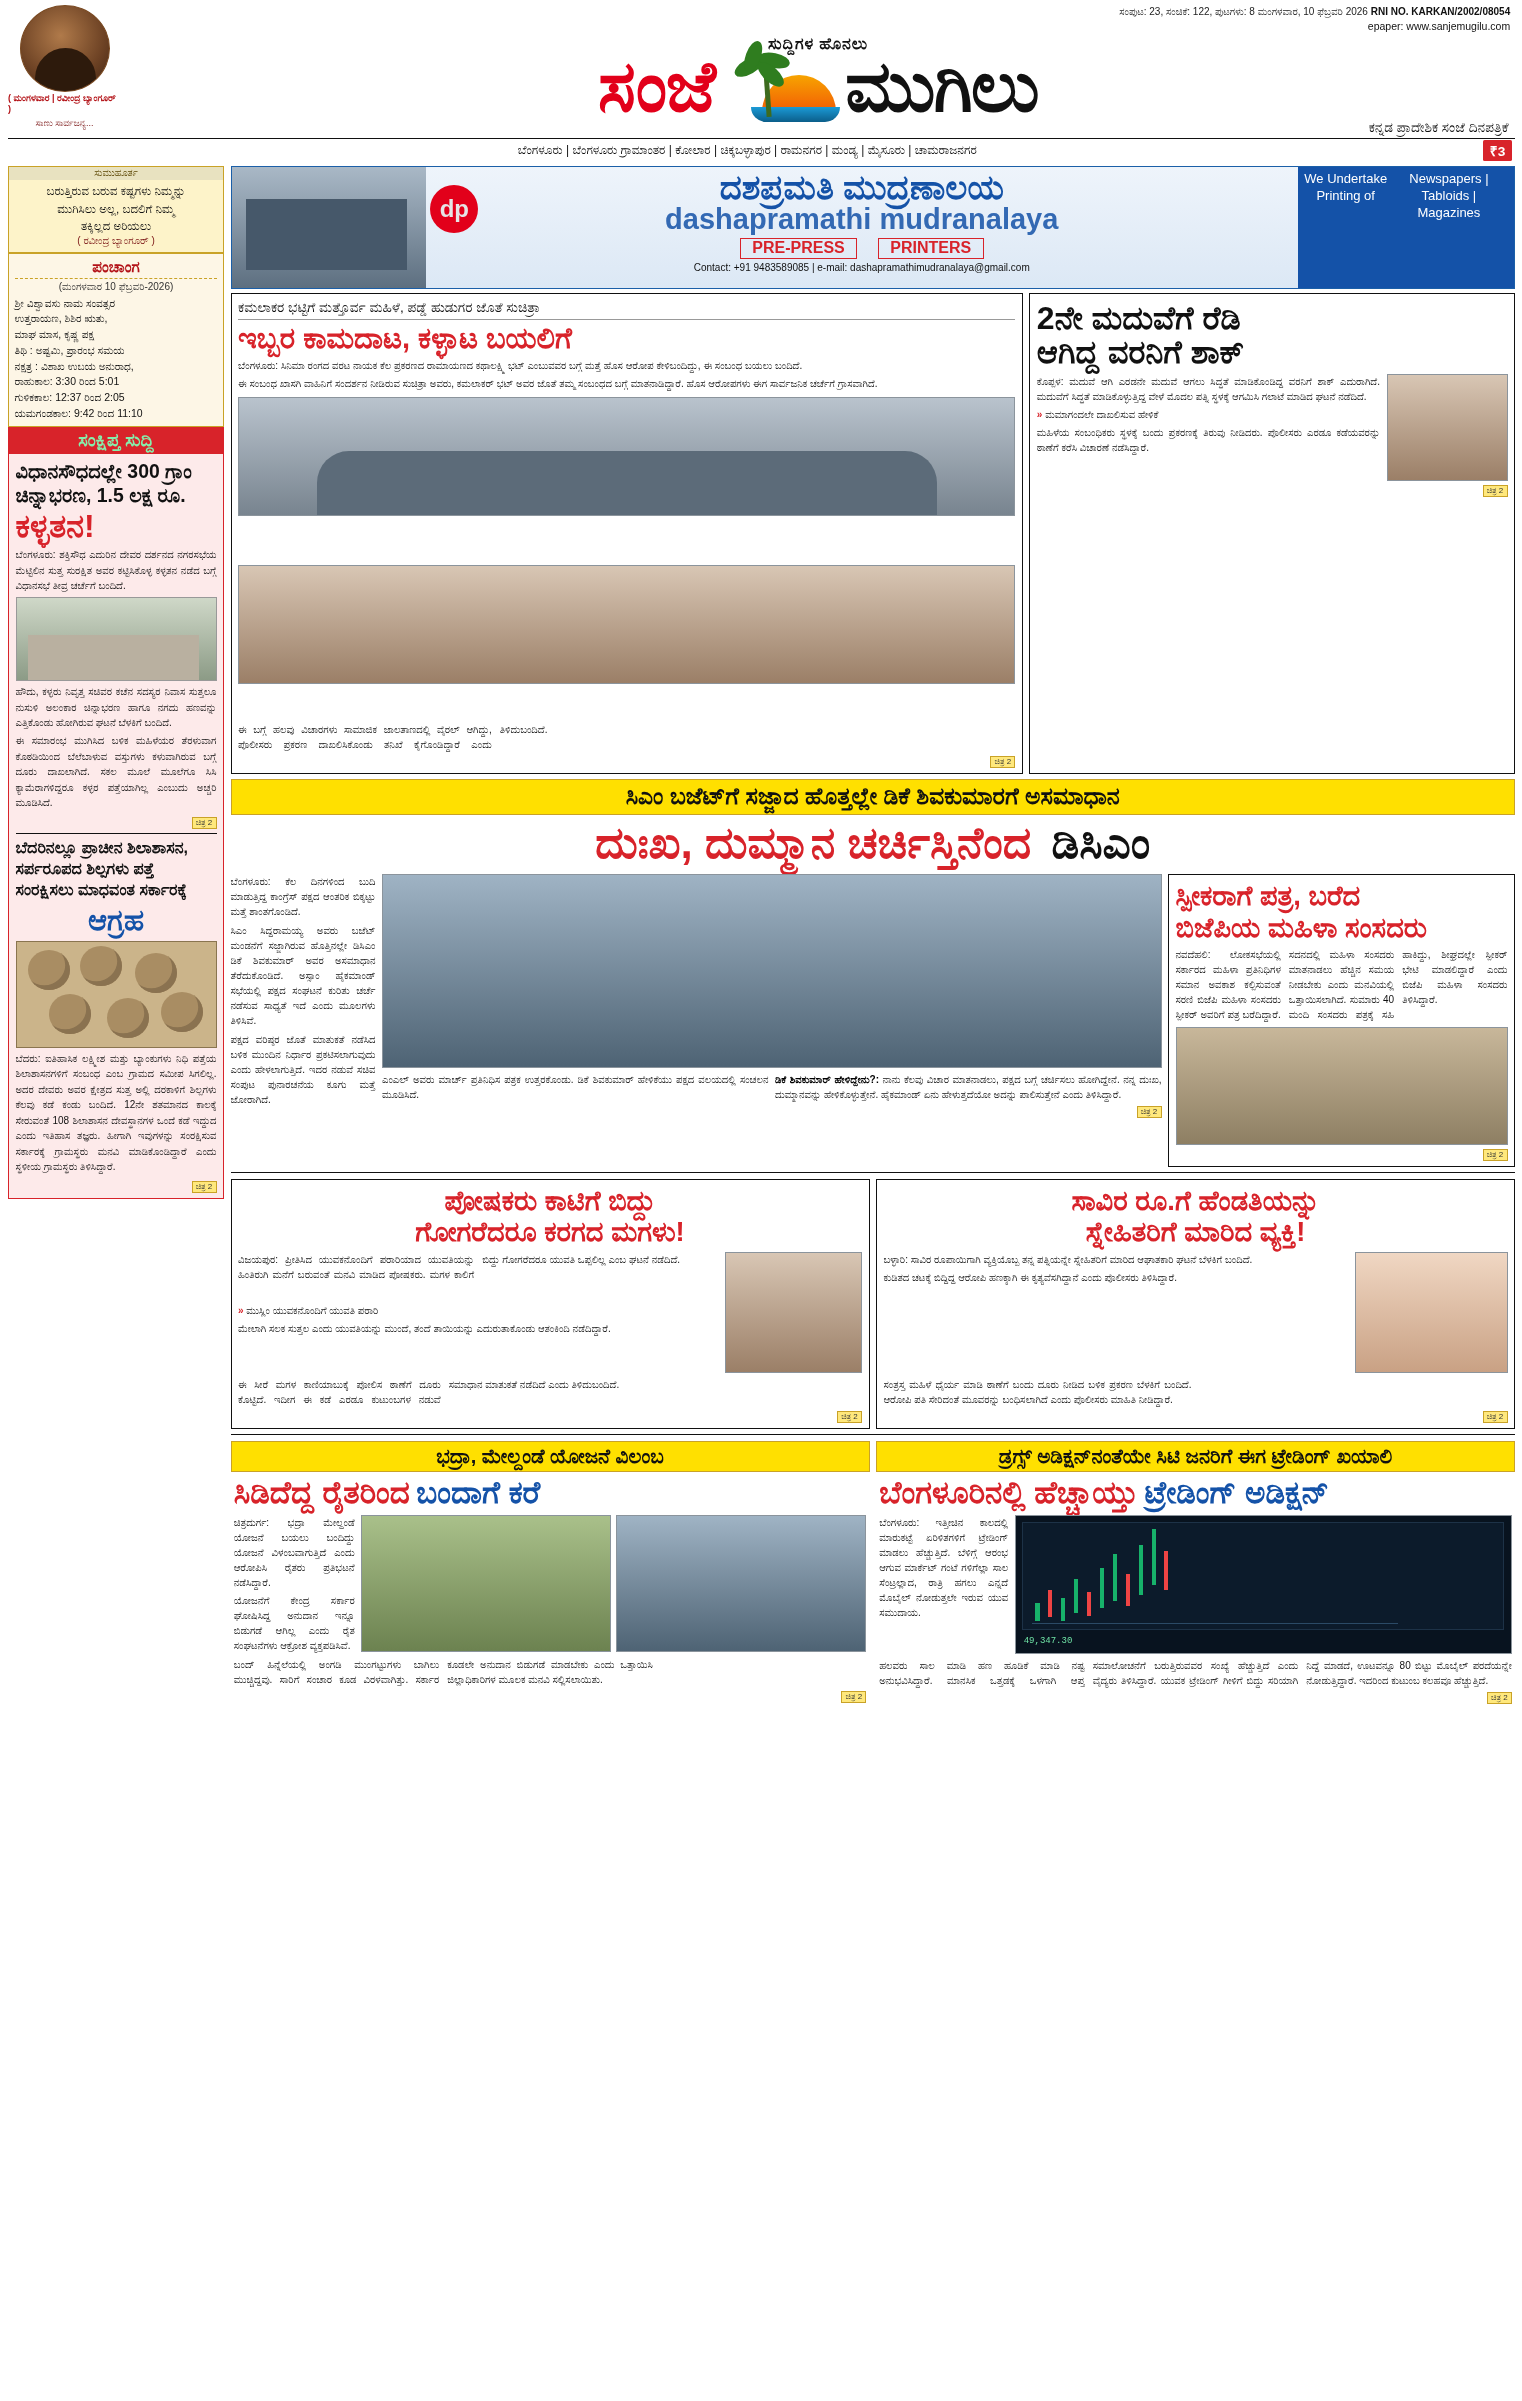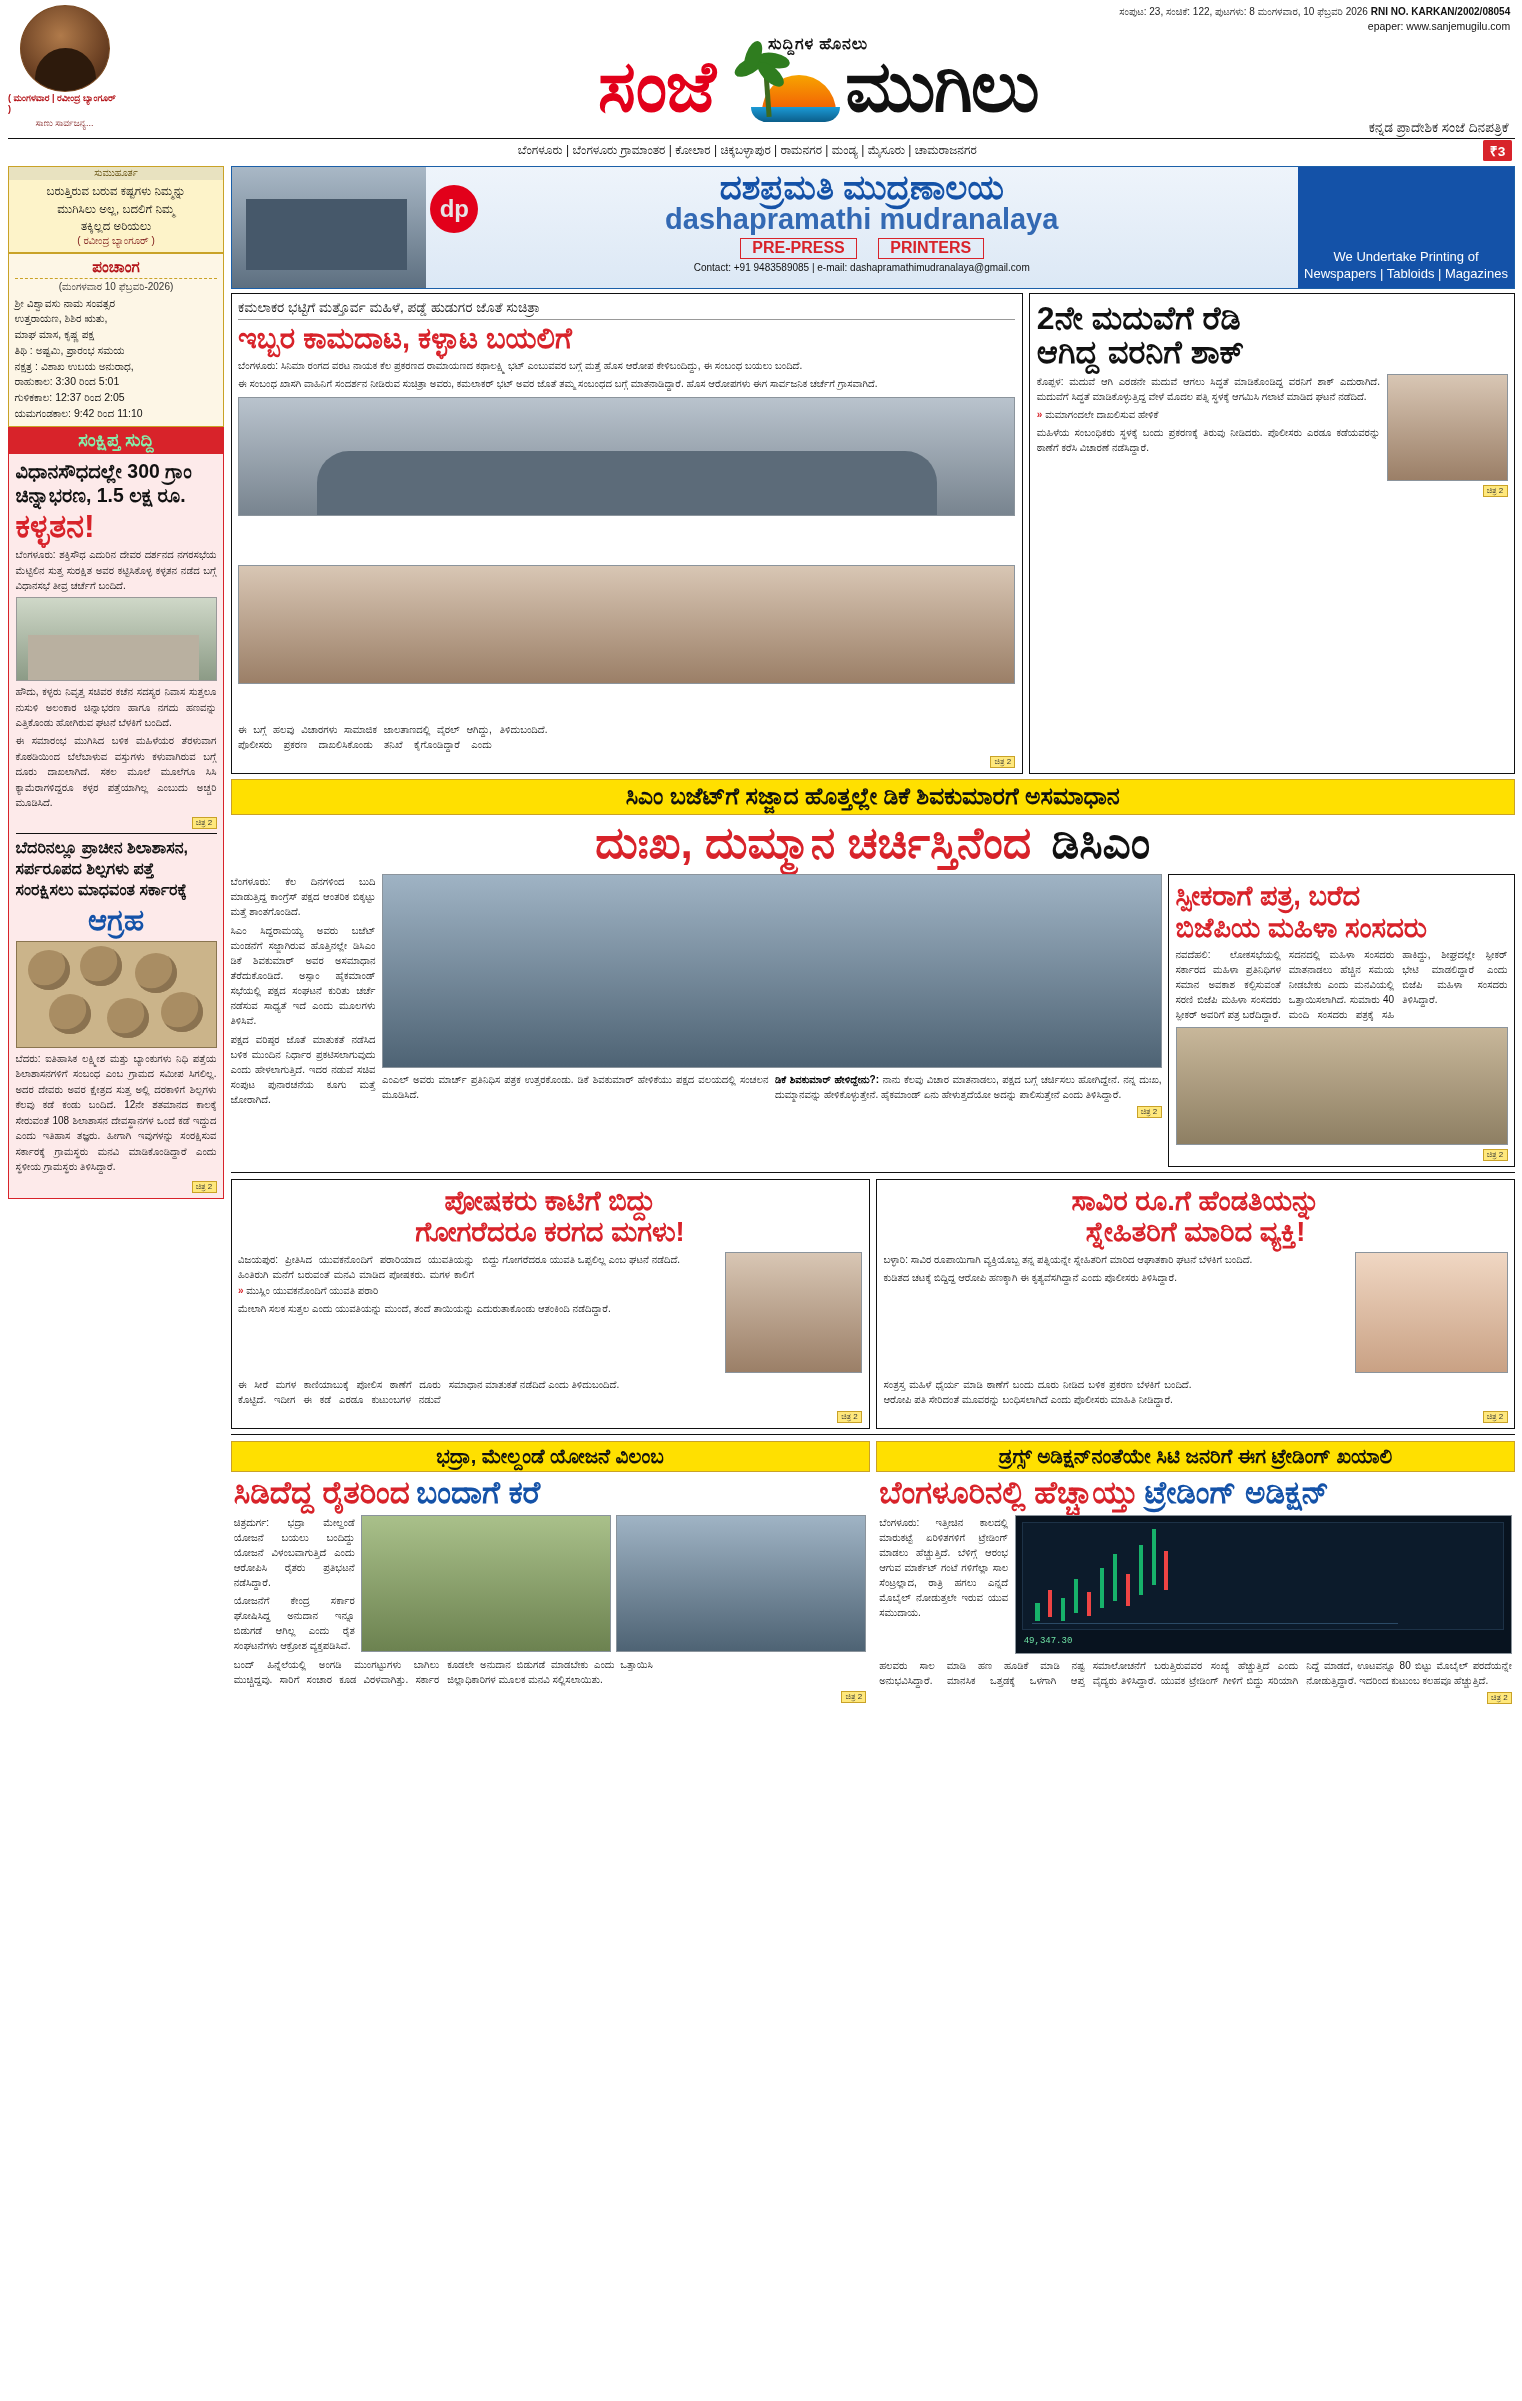--- a/index.html
+++ b/index.html
@@ -82,21 +82,21 @@
   .adbar .shot { width:194px; background:linear-gradient(#a9b8c6,#5d6f80); position:relative; overflow:hidden; }
   .adbar .shot:after{content:""; position:absolute; left:14.5px; top:32px; width:161px; height:71px; background:#46586a; }
   .adbar .main { flex:1 1 auto; padding:3.2px 6.5px; position:relative; }
   .adbar .dp { width:48px; height:48px; border-radius:50%; background:#e2001a; color:#e5e5e5; font-weight:bold; font-size:24px;
                display:flex; align-items:center; justify-content:center; position:absolute; left:4.8px; top:18px;}
   .adbar .t1 { font-size:34px; font-weight:bold; color:#1452a8; text-align:center; line-height:1.05; }
   .adbar .t2 { font-size:29px; color:#1452a8; text-align:center; font-weight:bold; line-height:1; opacity:.85;}
   .adbar .row3 { display:flex; justify-content:center; gap:21px; margin-top:3.2px; }
   .adbar .pill { border:1.6px solid #d8232a; color:#d8232a; font-weight:bold; font-size:16px; padding:0.8px 11.3px; }
   .adbar .contact { text-align:center; font-size:10px; margin-top:3.2px; color:#111; }
-  .adbar .side { width:216px; background:#1452a8; color:#fff; padding:4.8px; display:flex; flex-direction:column; justify-content:flex-end; }
+  .adbar .side { width:216px; background:#1452a8; color:#fff; padding:4.8px; display:flex; justify-content:flex-end; }
   .adbar .side div { font-size:13px; text-align:center; line-height:1.3; }
 
   .twocol { display:flex; gap:6.5px; }
   .story { border:0.8px solid #111; padding:4.8px 6.5px; background:#fff; }
   .kicker { font-size:13.7px; color:#111; line-height:1.25; border-bottom:0.8px solid #999; padding-bottom:2.4px; margin-bottom:2.4px; }
   .headline { font-size:29px; font-weight:bold; color:#d8232a; line-height:1.12; margin:1.6px 0 3.2px 0; }
   .headline.black { color:#111; }
   .body-text { font-size:10px; line-height:1.5; color:#111; text-align:justify; }
   .body-text b { color:#000; }
   .cols2 { column-count:2; column-gap:8px; }
@@ -335,21 +335,21 @@
 
         <div class="story" style="flex:1 1 50%;">
           <div class="section-head-red" style="text-align:center;">ಪೋಷಕರು ಕಾಟಿಗೆ ಬಿದ್ದು</div>
           <div class="section-head-red" style="text-align:center;">ಗೋಗರೆದರೂ ಕರಗದ ಮಗಳು!</div>
           <div style="display:flex;gap:6.5px;margin-top:4px;">
             <div style="flex:1 1 58%;">
               <div class="body-text cols2">
                 <span>ವಿಜಯಪುರ: ಪ್ರೀತಿಸಿದ ಯುವಕನೊಂದಿಗೆ ಪರಾರಿಯಾದ ಯುವತಿಯನ್ನು ಹಿಂತಿರುಗಿ ಮನೆಗೆ ಬರುವಂತೆ ಮನವಿ ಮಾಡಿದ ಪೋಷಕರು.</span>
                 <span>ಮಗಳ ಕಾಲಿಗೆ ಬಿದ್ದು ಗೋಗರೆದರೂ ಯುವತಿ ಒಪ್ಪಲಿಲ್ಲ ಎಂಬ ಘಟನೆ ನಡೆದಿದೆ.</span>
               </div>
-              <div class="bullet-line" style="margin-top:1px;">
+              <div class="bullet-line" style="margin-top:21px;">
                 <span class="b">»</span>
                 <span>ಮುಸ್ಲಿಂ ಯುವಕನೊಂದಿಗೆ ಯುವತಿ ಪರಾರಿ</span>
               </div>
               <div class="body-text" style="margin-top:3.2px;">ಮೇಲಾಗಿ ಸಲಕ ಸುತ್ತಲ ಎಂದು ಯುವತಿಯನ್ನು ಮುಂದೆ, ತಂದೆ ತಾಯಿಯನ್ನು ಎದುರುತಾಕೊಂಡು ಆತಂಕಿಂದಿ ನಡೆದಿದ್ದಾರೆ.</div>
             </div>
             <div style="flex:0 0 137px;">
               <div class="ph portrait" style="height:121px;"></div>
             </div>
           </div>
           <div class="body-text cols3" style="margin-top:4px;">ಈ ಸೀರೆ ಮಗಳ ಕಾಣಿಯಾಬುಕ್ಕೆ ಪೋಲಿಸ ಠಾಣೆಗೆ ದೂರು ಕೊಟ್ಟಿದೆ. ಇದೀಗ ಈ ಕಡೆ ಎರಡೂ ಕುಟುಂಬಗಳ ನಡುವೆ ಸಮಾಧಾನ ಮಾತುಕತೆ ನಡೆದಿದೆ ಎಂದು ತಿಳಿದುಬಂದಿದೆ.</div>

